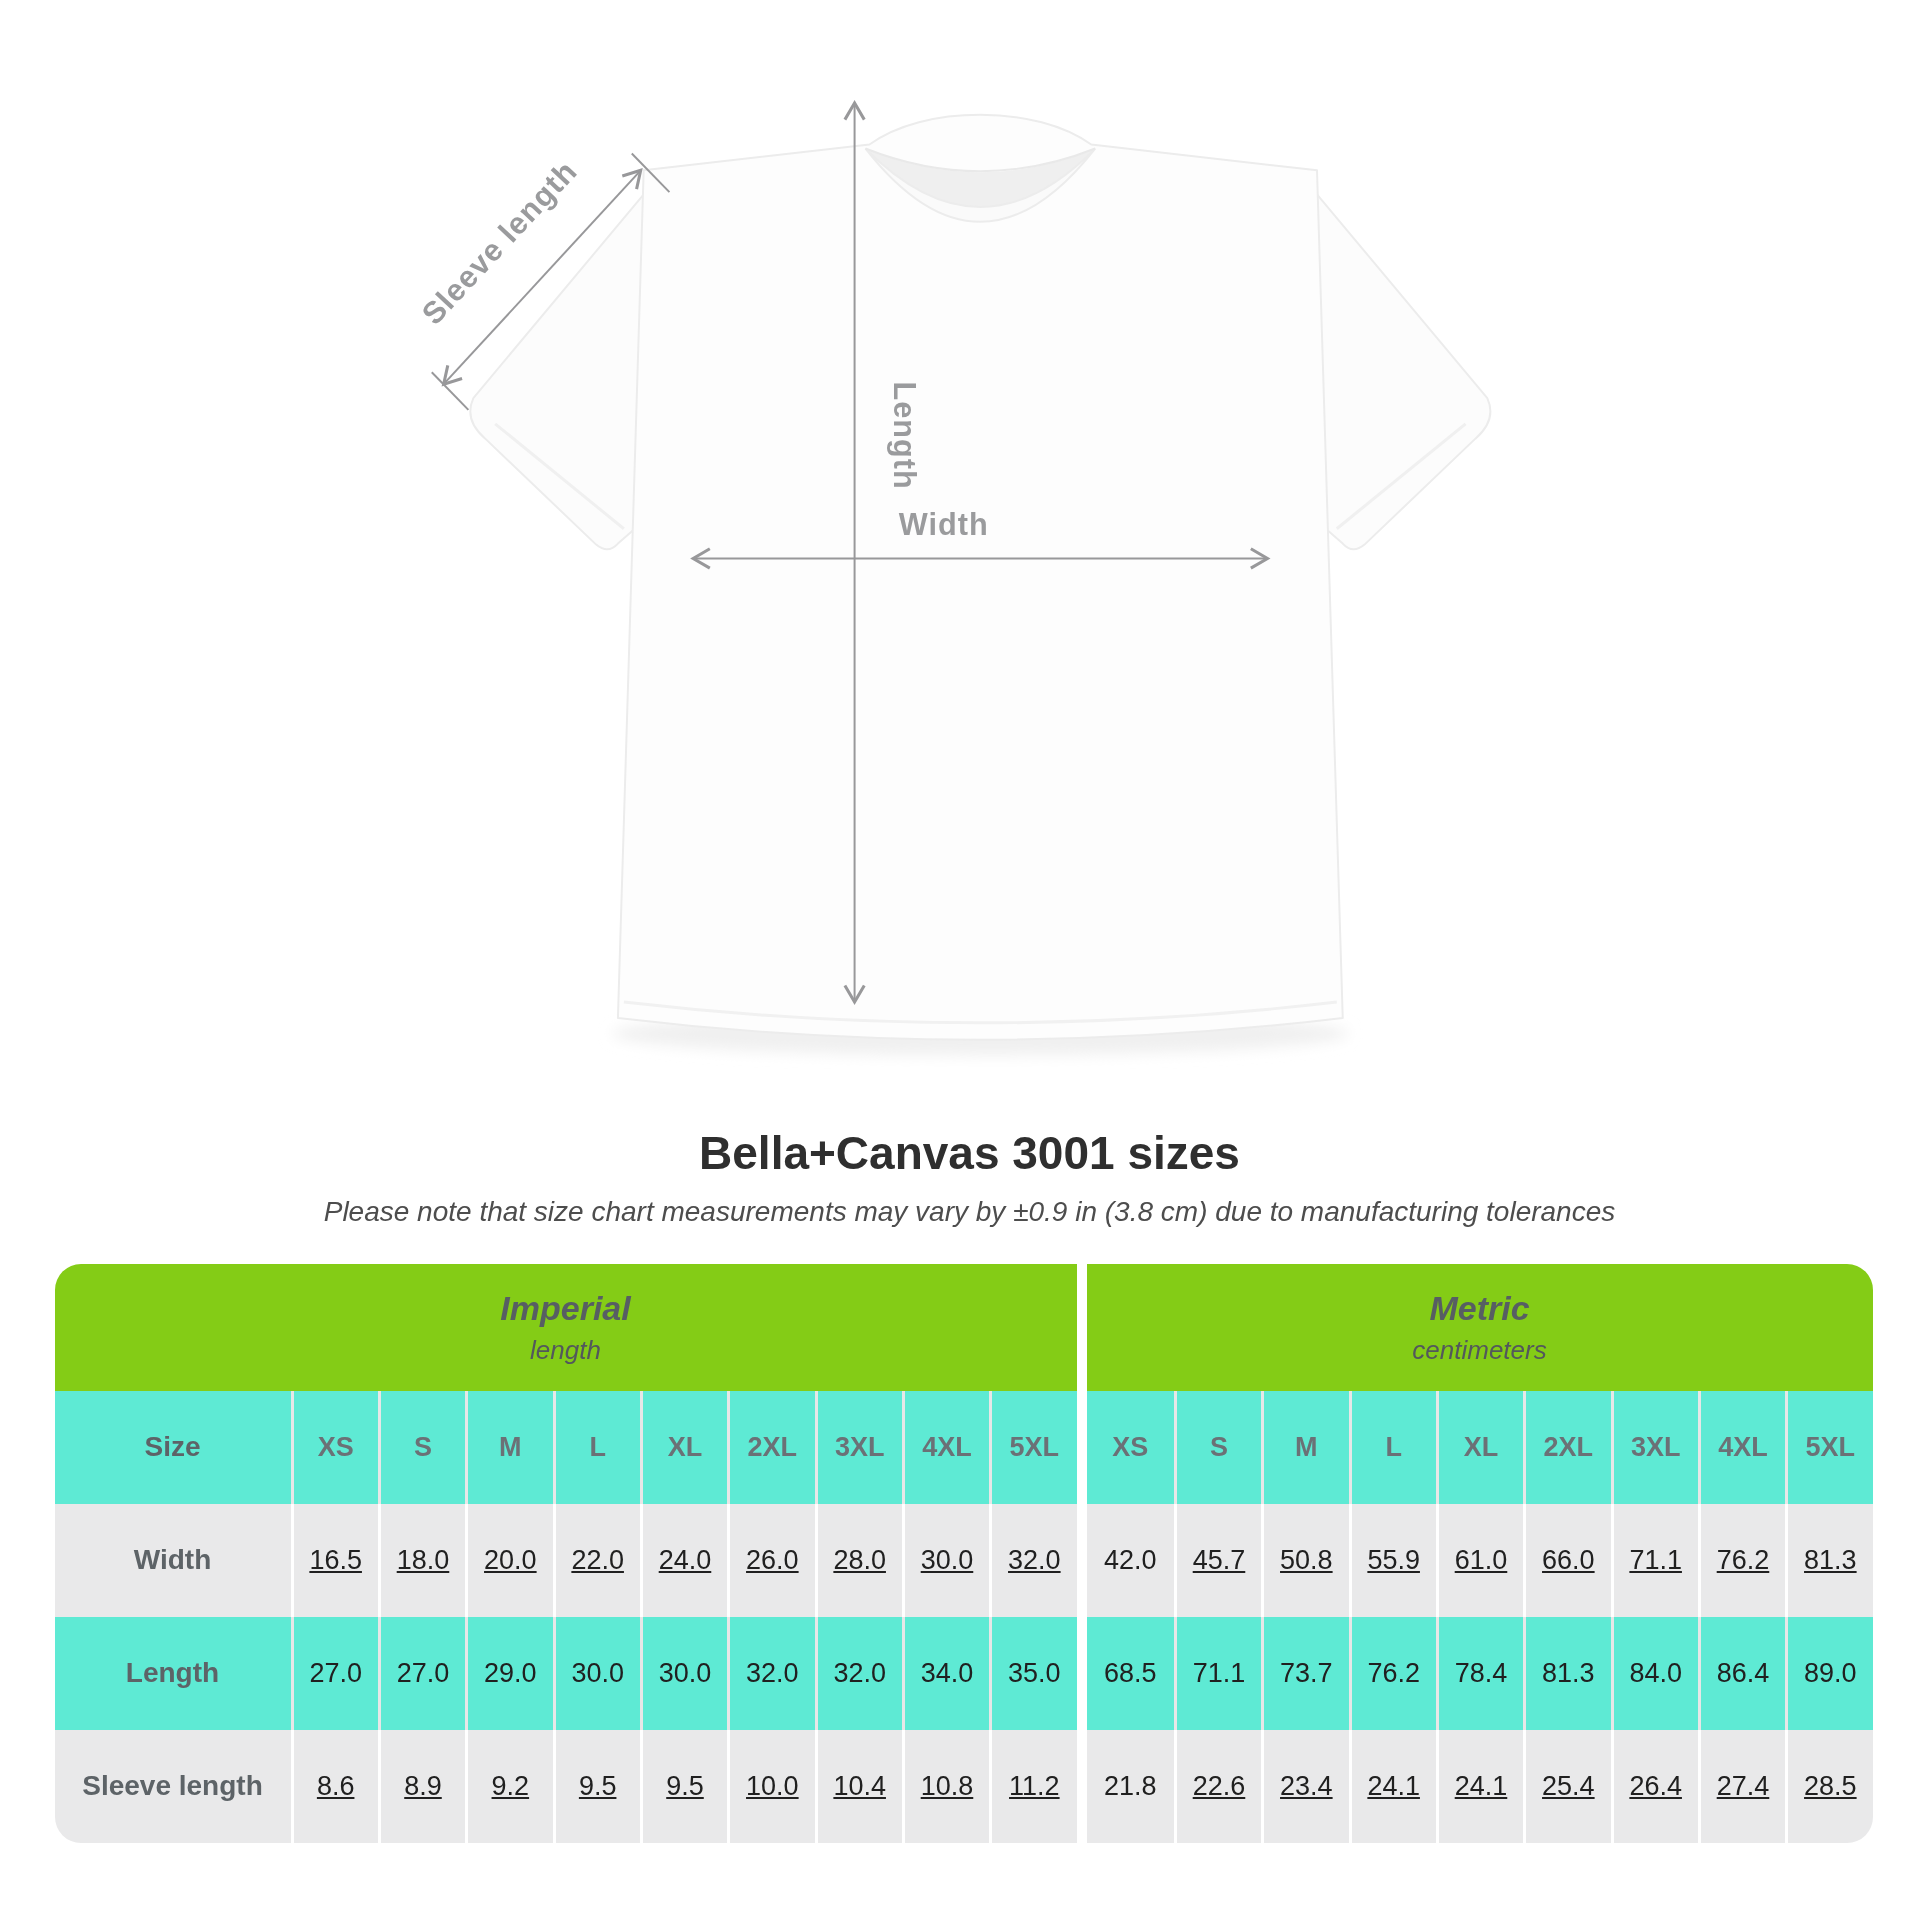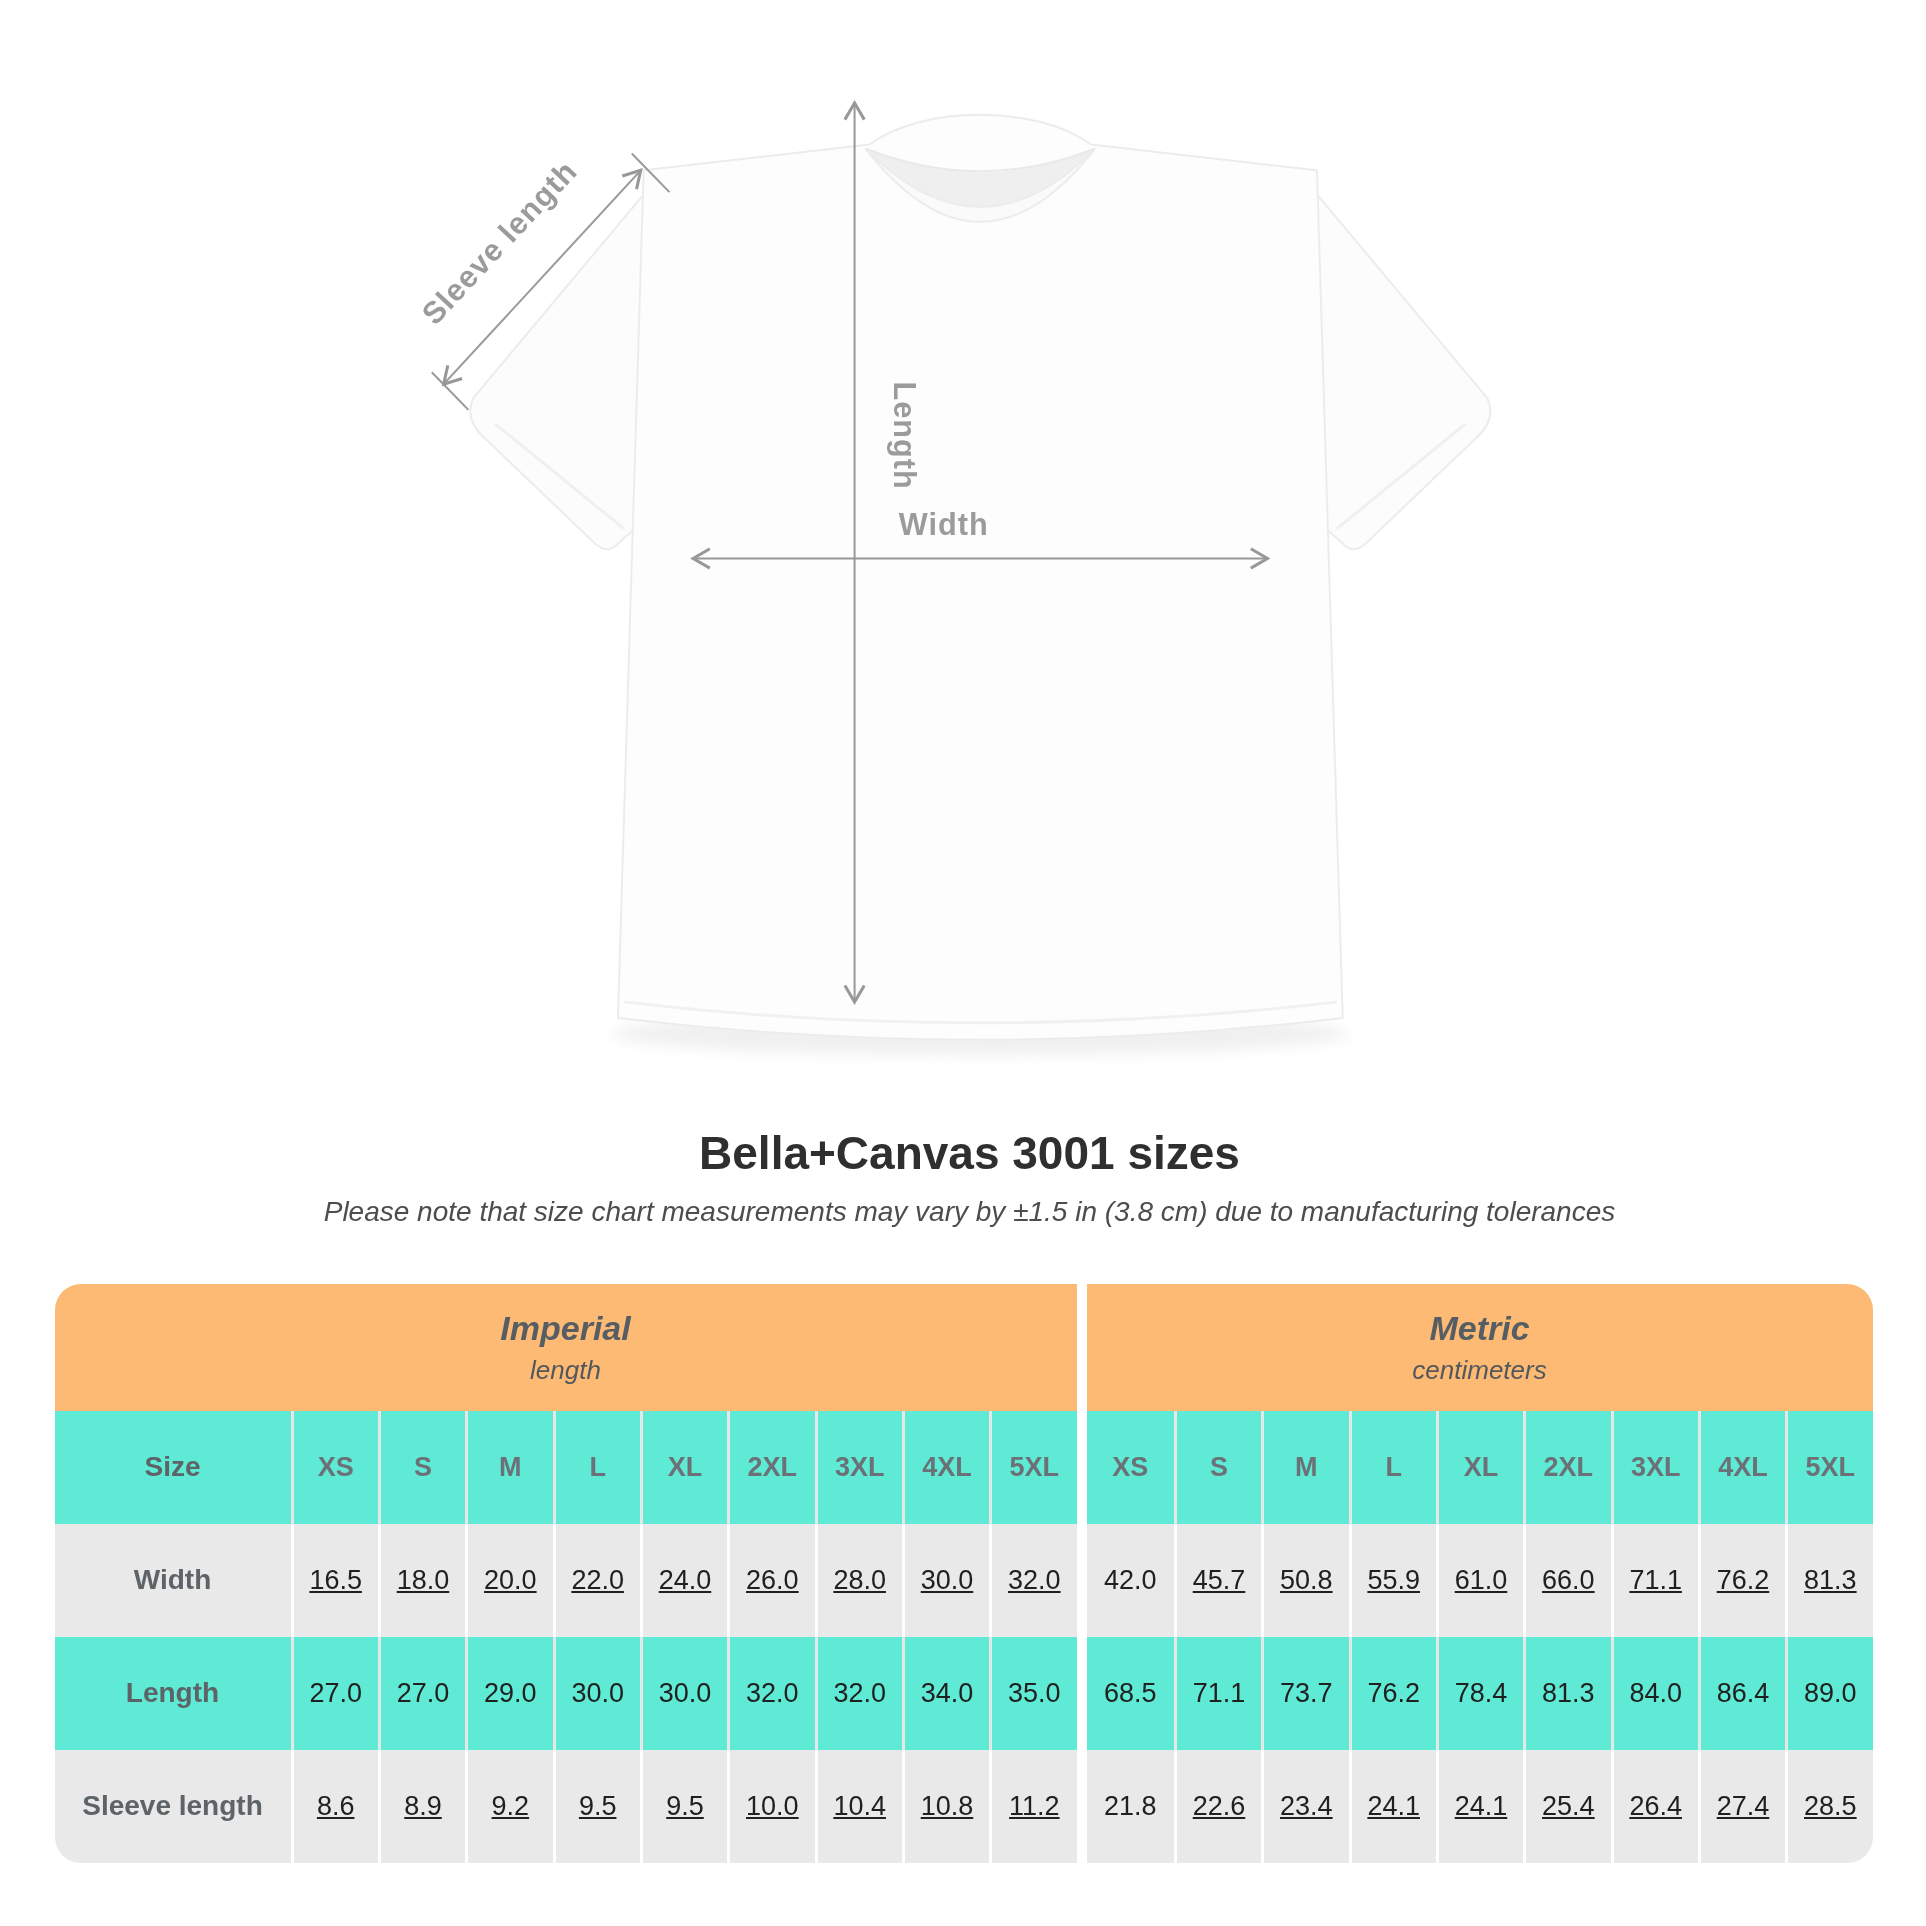--- a/index.html
+++ b/index.html
@@ -23,21 +23,21 @@
   .size-table {
     width:1818px; margin:36px auto 0 auto;
     display:grid;
     grid-template-columns:236px repeat(9,1fr) 10px repeat(9,1fr);
   }
   .t-row { display:contents; }
   .cell {
     display:flex; flex-direction:column; align-items:center; justify-content:center;
     height:113px;
   }
-  .band { height:127px; background:#fdba74;margin-top:20px; }
+  .band { height:127px; background:#84cc16; }
   .band-name { font-size:34px; font-weight:bold; font-style:italic; color:#575e63; }
   .band-unit { font-size:26px; font-style:italic; color:#53585c; margin-top:7px; }
   .corner-tl { border-top-left-radius:26px; }
   .corner-tr { border-top-right-radius:26px;text-align:right; }
   .corner-bl { border-bottom-left-radius:26px; }
   .corner-br { border-bottom-right-radius:26px; }
   .spacer { background:transparent; }
 
   .bg-gray  .cell-bg, .row-gray .cell { background:#e9e9ea; }
   .row-white .cell { background:#5eead4; }
@@ -103,21 +103,21 @@
     </g>
 
     <text class="dim-label" text-anchor="middle" transform="translate(512,252) rotate(-47)">Sleeve length</text>
     <text class="dim-label" text-anchor="middle" transform="translate(903,440) rotate(90)">Length</text>
     <text class="dim-label" text-anchor="middle" x="953" y="540">Width</text>
   </svg>
 </div>
 
 <div class="title-block">
   <div class="chart-title">Bella+Canvas 3001 sizes</div>
-  <div class="chart-note">Please note that size chart measurements may vary by ±1.5 in (3.8 cm) due to manufacturing tolerances</div>
+  <div class="chart-note">Please note that size chart measurements may vary by ±0.9 in (3.8 cm) due to manufacturing tolerances</div>
 </div>
 
 <div class="size-table">
 
   <div class="t-row">
     <div class="cell band corner-tl" style="grid-column:1 / 11;">
       <div class="band-name">Imperial</div>
       <div class="band-unit">length</div>
     </div>
     <div class="cell spacer band-gap" style="grid-column:11 / 12; background:transparent;"></div>

